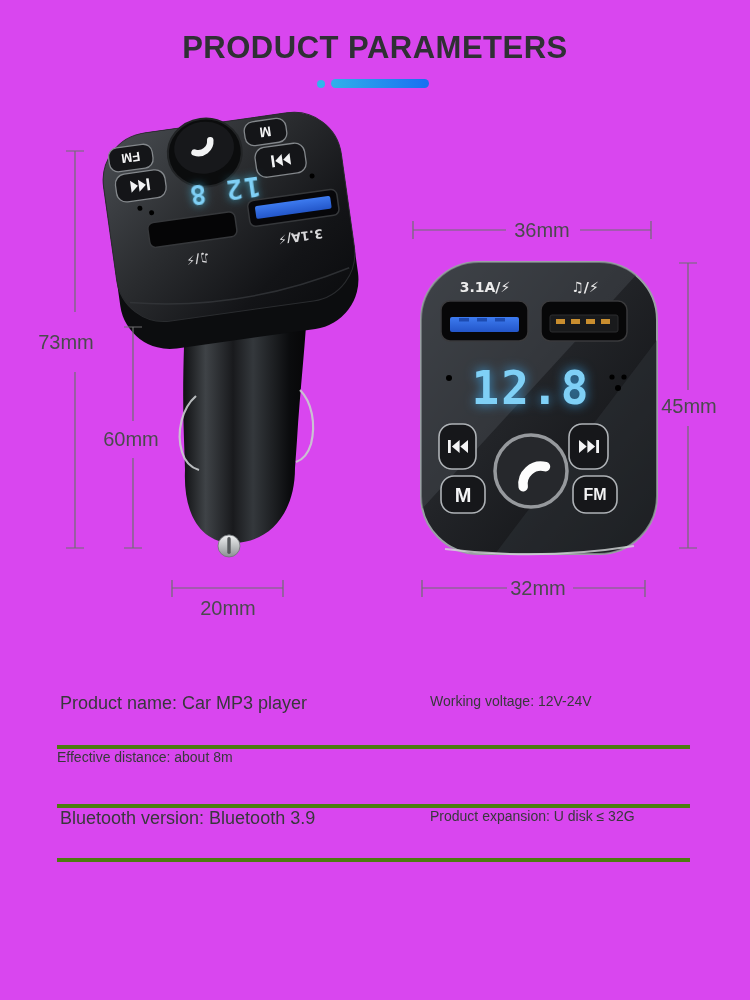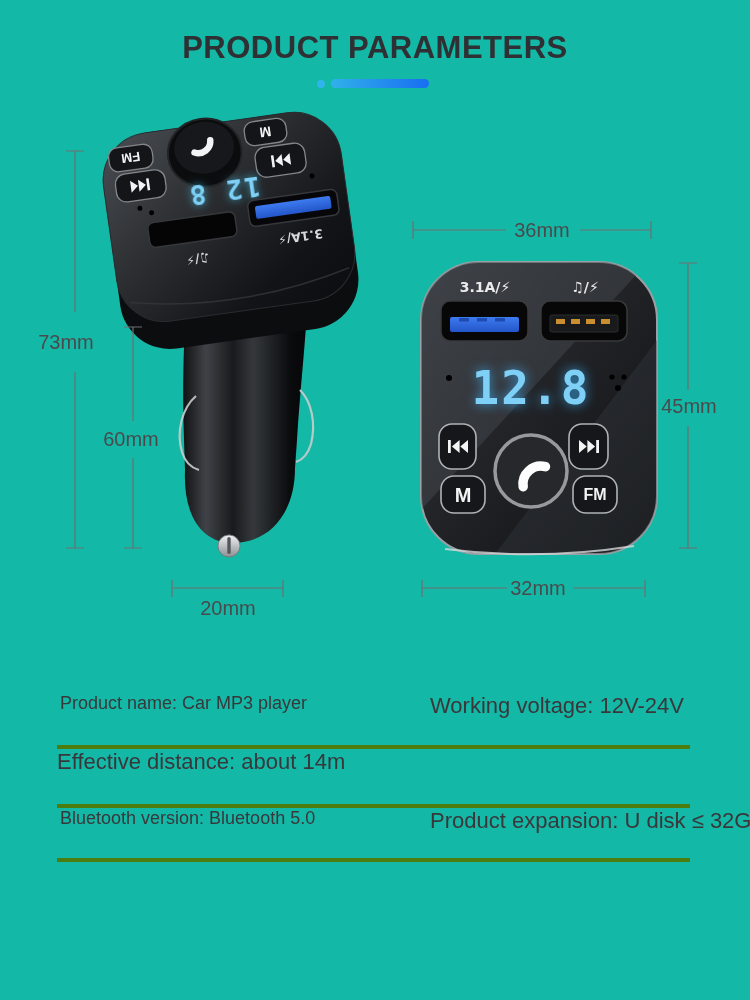--- a/index.html
+++ b/index.html
@@ -1,16 +1,16 @@
 <!DOCTYPE html>
 <html><head>
 <meta charset="utf-8">
 <style>
   html,body{margin:0;padding:0;background:#fff;}
-  .page{position:relative;width:750px;height:1000px;background:#14b8a6;overflow:hidden;
+  .page{position:relative;width:750px;height:1000px;background:#d946ef;overflow:hidden;
         font-family:"Liberation Sans",sans-serif;}
   .page-title{position:absolute;top:30px;left:0;width:100%;text-align:center;
         font-size:31px;font-weight:bold;color:#2f3034;letter-spacing:.5px;}
   .accent-dot{position:absolute;top:80px;left:317px;width:8px;height:8px;border-radius:50%;
         background:#31b4ec;}
   .accent-bar{position:absolute;top:79px;left:331px;width:98px;height:9px;border-radius:5px;
         background:linear-gradient(90deg,#31b0ea,#186ff2);}
   .figure-svg{position:absolute;top:0;left:0;}
   .dim-label{font-size:20px;fill:#4a4a4d;font-family:"Liberation Sans",sans-serif;}
   .port-label{font-size:14px;fill:#ececec;font-family:"DejaVu Sans",sans-serif;font-weight:bold;}
@@ -19,21 +19,21 @@
   .seg-display{font-family:"DejaVu Sans Mono",monospace;font-weight:bold;fill:#7fd0f6;letter-spacing:2px;}
   .specs{position:absolute;top:693px;left:57px;width:633px;}
   .spec-row{display:flex;align-items:flex-start;border-bottom:4px solid #4d7c0f;}
   .spec-row:nth-child(1){height:52px}
   .spec-row:nth-child(2){height:55px}
   .spec-row:nth-child(3){height:50px}
   .spec-row:nth-child(4){height:53px}
   .spec-row:nth-child(5){height:50px}
   .cell-l{flex:none;width:370px;padding-left:3px;white-space:nowrap;
         font-size:18px;color:#38383b;}
-  .cell-r{flex:none;white-space:nowrap;font-size:22px;color:#38383b;}
+  .cell-r{flex:none;white-space:nowrap;font-size:14px;color:#38383b;}
 </style>
 </head>
 <body>
 
 <div class="page">
 
   <div class="page-title">PRODUCT PARAMETERS</div>
   <div class="accent-dot"></div>
   <div class="accent-bar"></div>
 
@@ -196,21 +196,21 @@
     <text class="dim-label" x="689" y="413" text-anchor="middle">45mm</text>
     <text class="dim-label" x="538" y="595" text-anchor="middle">32mm</text>
   </svg>
 
   <div class="specs">
     <div class="spec-row">
       <div class="cell-l">Product name: Car MP3 player</div>
       <div class="cell-r">Working voltage: 12V-24V</div>
     </div>
     <div class="spec-row">
-      <div class="cell-r">Effective distance: about 14m</div>
+      <div class="cell-r">Effective distance: about 8m</div>
     </div>
     <div class="spec-row">
-      <div class="cell-l">Bluetooth version: Bluetooth 5.0</div>
+      <div class="cell-l">Bluetooth version: Bluetooth 3.9</div>
       <div class="cell-r">Product expansion: U disk ≤ 32G</div>
     </div>
   </div>
 
 </div>
 
 </body></html>

